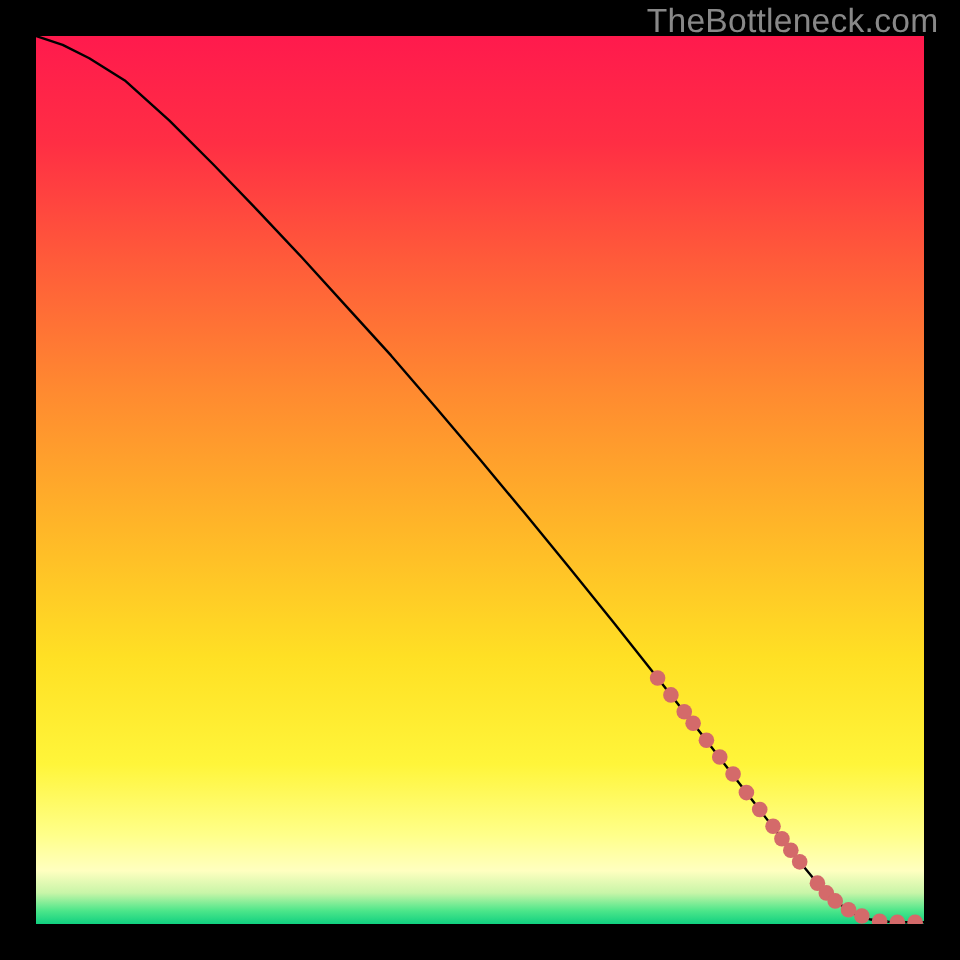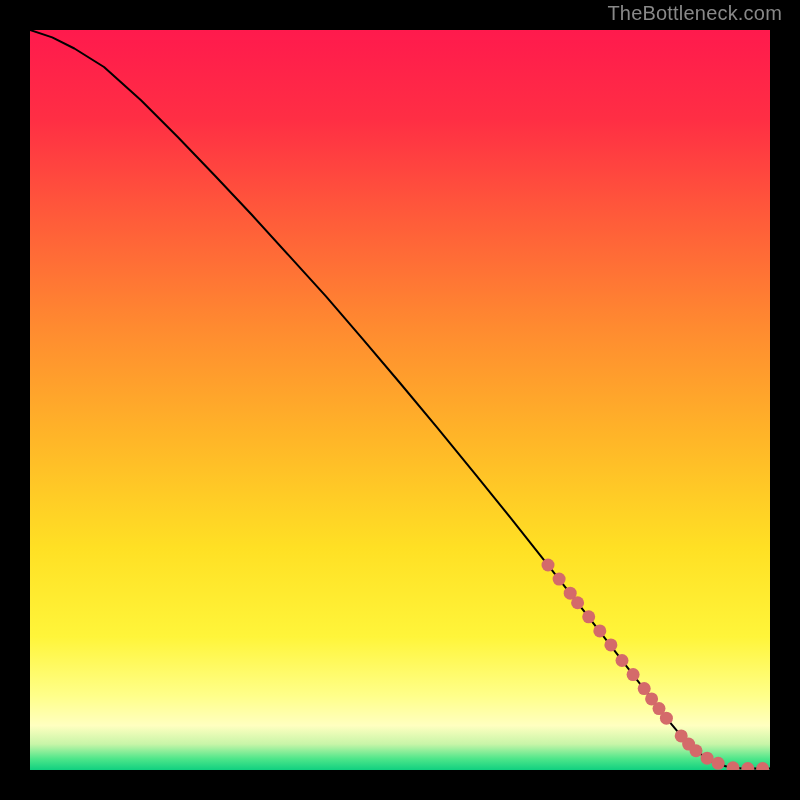--- a/index.html
+++ b/index.html
@@ -15,21 +15,21 @@
     position: relative;
     width: 800px;
     height: 800px;
     background: #000;
   }
   .watermark {
     position: absolute;
     top: 2px;
     right: 18px;
     color: #888;
-    font-size: 20px;
+    font-size: 28px;
     font-weight: 500;
     letter-spacing: 0.2px;
     z-index: 50;
   }
   .plot-bg {
     position: absolute;
     left: 30px;
     top: 30px;
     width: 740px;
     height: 740px;

